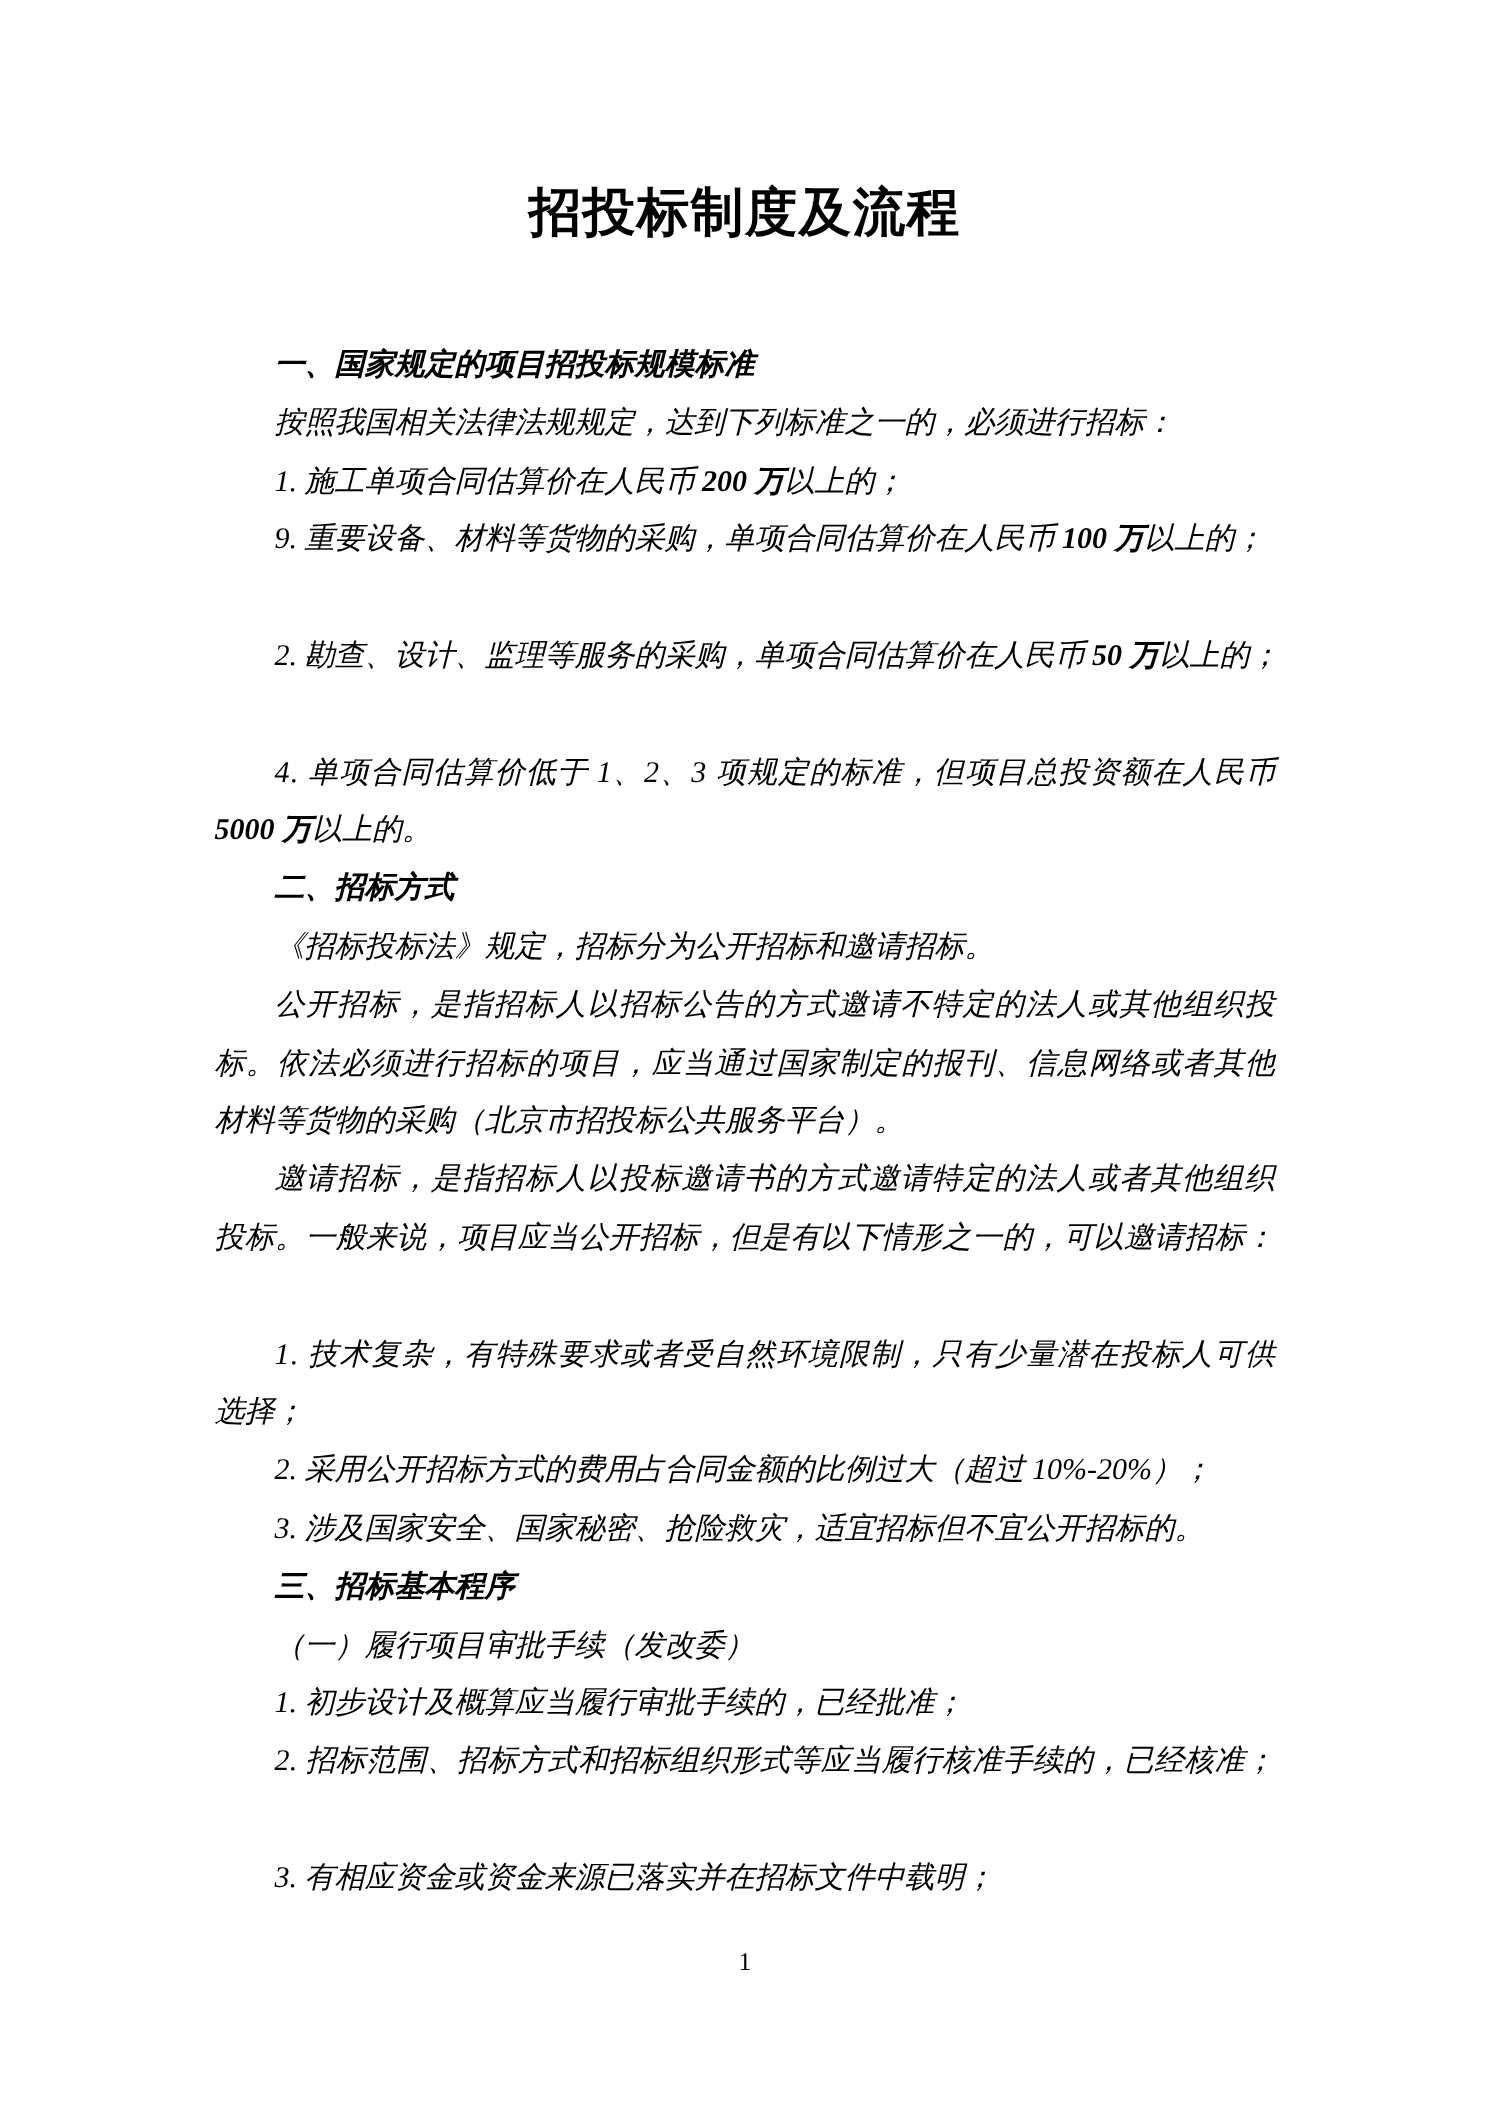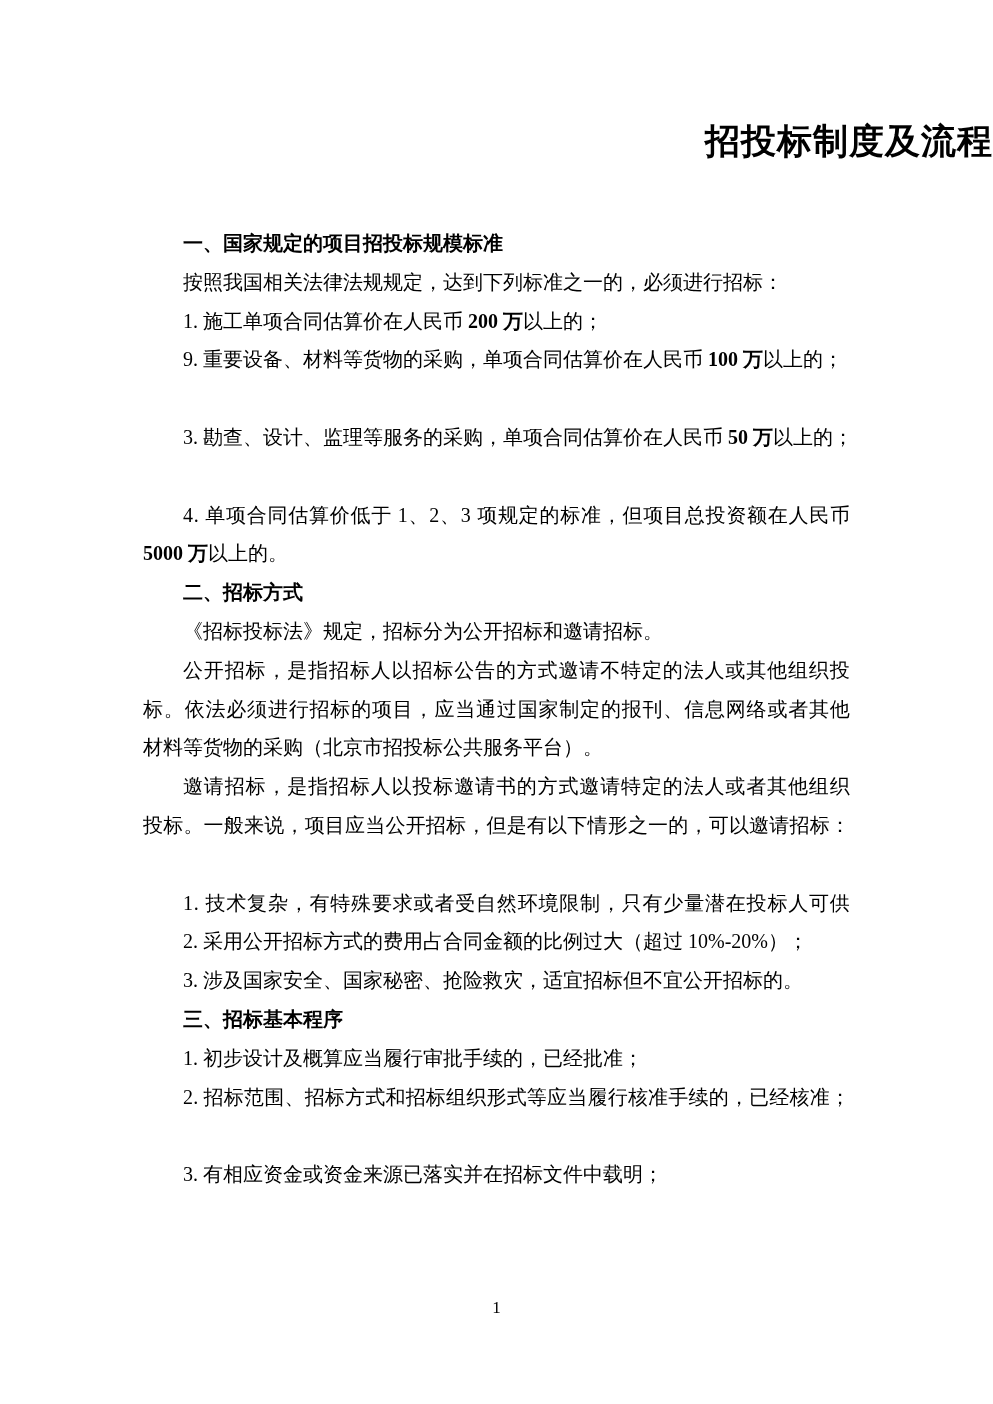--- a/index.html
+++ b/index.html
@@ -10,37 +10,38 @@
     background: #ffffff;
     color: #000000;
     font-family: "Liberation Serif", "DejaVu Serif", serif;
     overflow: hidden;
   }
   .doc-title {
     position: absolute;
     top: 118px;
     left: 0;
     right: 0;
-    text-align: right;
+    text-align: center;
     font-size: 35px;
     font-weight: bold;
     line-height: 48px;
     letter-spacing: 1px;
   }
   .doc-body {
     position: absolute;
     top: 224px;
     left: 143px;
     width: 707px;
     font-size: 20px;
     line-height: 38.8px;
   }
   .line {
     height: 38.8px;
     white-space: pre;
+    font-style: italic;
   }
   .line.indent { padding-left: 40px; }
   .line.stretch {
     display: flex;
     justify-content: space-between;
   }
   .b { font-weight: bold; }
   .page-footer {
     position: absolute;
     top: 1296px;
@@ -56,36 +57,38 @@
 
 <div class="page">
   <div class="doc-title">招投标制度及流程</div>
 
   <div class="doc-body">
       <div class="line indent"><span class="b">一、国家规定的项目招投标规模标准</span></div>
       <div class="line indent"><span>按照我国相关法律法规规定，达到下列标准之一的，必须进行招标：</span></div>
       <div class="line indent"><span>1. 施工单项合同估算价在人民币 </span><span class="b">200 万</span><span>以上的；</span></div>
       <div class="line indent"><span>9. 重要设备、材料等货物的采购，单项合同估算价在人民币 </span><span class="b">100 万</span><span>以上的；</span></div>
       <div class="line"></div>
-      <div class="line indent"><span>3. 勘查、设计、监理等服务的采购，单项合同估算价在人民币 </span><span class="b">50 万</span><span>以上的；</span></div>
+      <div class="line indent"><span>2. 勘查、设计、监理等服务的采购，单项合同估算价在人民币 </span><span class="b">50 万</span><span>以上的；</span></div>
       <div class="line"></div>
       <div class="line indent stretch"><span>4</span><span>.</span><span> </span><span>单</span><span>项</span><span>合</span><span>同</span><span>估</span><span>算</span><span>价</span><span>低</span><span>于</span><span> </span><span>1</span><span>、</span><span>2</span><span>、</span><span>3</span><span> </span><span>项</span><span>规</span><span>定</span><span>的</span><span>标</span><span>准</span><span>，</span><span>但</span><span>项</span><span>目</span><span>总</span><span>投</span><span>资</span><span>额</span><span>在</span><span>人</span><span>民</span><span>币</span></div>
       <div class="line"><span class="b">5000 万</span><span>以上的。</span></div>
       <div class="line indent"><span class="b">二、招标方式</span></div>
       <div class="line indent"><span>《招标投标法》规定，招标分为公开招标和邀请招标。</span></div>
       <div class="line indent stretch"><span>公</span><span>开</span><span>招</span><span>标</span><span>，</span><span>是</span><span>指</span><span>招</span><span>标</span><span>人</span><span>以</span><span>招</span><span>标</span><span>公</span><span>告</span><span>的</span><span>方</span><span>式</span><span>邀</span><span>请</span><span>不</span><span>特</span><span>定</span><span>的</span><span>法</span><span>人</span><span>或</span><span>其</span><span>他</span><span>组</span><span>织</span><span>投</span></div>
       <div class="line stretch"><span>标</span><span>。</span><span>依</span><span>法</span><span>必</span><span>须</span><span>进</span><span>行</span><span>招</span><span>标</span><span>的</span><span>项</span><span>目</span><span>，</span><span>应</span><span>当</span><span>通</span><span>过</span><span>国</span><span>家</span><span>制</span><span>定</span><span>的</span><span>报</span><span>刊</span><span>、</span><span>信</span><span>息</span><span>网</span><span>络</span><span>或</span><span>者</span><span>其</span><span>他</span></div>
       <div class="line"><span>材料等货物的采购（北京市招投标公共服务平台）。</span></div>
       <div class="line indent stretch"><span>邀</span><span>请</span><span>招</span><span>标</span><span>，</span><span>是</span><span>指</span><span>招</span><span>标</span><span>人</span><span>以</span><span>投</span><span>标</span><span>邀</span><span>请</span><span>书</span><span>的</span><span>方</span><span>式</span><span>邀</span><span>请</span><span>特</span><span>定</span><span>的</span><span>法</span><span>人</span><span>或</span><span>者</span><span>其</span><span>他</span><span>组</span><span>织</span></div>
       <div class="line stretch"><span>投</span><span>标</span><span>。</span><span>一</span><span>般</span><span>来</span><span>说</span><span>，</span><span>项</span><span>目</span><span>应</span><span>当</span><span>公</span><span>开</span><span>招</span><span>标</span><span>，</span><span>但</span><span>是</span><span>有</span><span>以</span><span>下</span><span>情</span><span>形</span><span>之</span><span>一</span><span>的</span><span>，</span><span>可</span><span>以</span><span>邀</span><span>请</span><span>招</span><span>标</span><span>：</span></div>
       <div class="line"></div>
       <div class="line indent stretch"><span>1</span><span>.</span><span> </span><span>技</span><span>术</span><span>复</span><span>杂</span><span>，</span><span>有</span><span>特</span><span>殊</span><span>要</span><span>求</span><span>或</span><span>者</span><span>受</span><span>自</span><span>然</span><span>环</span><span>境</span><span>限</span><span>制</span><span>，</span><span>只</span><span>有</span><span>少</span><span>量</span><span>潜</span><span>在</span><span>投</span><span>标</span><span>人</span><span>可</span><span>供</span></div>
+      <div class="line"><span>选择；</span></div>
       <div class="line indent"><span>2. 采用公开招标方式的费用占合同金额的比例过大（超过 10%-20%）；</span></div>
       <div class="line indent"><span>3. 涉及国家安全、国家秘密、抢险救灾，适宜招标但不宜公开招标的。</span></div>
       <div class="line indent"><span class="b">三、招标基本程序</span></div>
+      <div class="line indent"><span>（一）履行项目审批手续（发改委）</span></div>
       <div class="line indent"><span>1. 初步设计及概算应当履行审批手续的，已经批准；</span></div>
       <div class="line indent stretch"><span>2</span><span>.</span><span> </span><span>招</span><span>标</span><span>范</span><span>围</span><span>、</span><span>招</span><span>标</span><span>方</span><span>式</span><span>和</span><span>招</span><span>标</span><span>组</span><span>织</span><span>形</span><span>式</span><span>等</span><span>应</span><span>当</span><span>履</span><span>行</span><span>核</span><span>准</span><span>手</span><span>续</span><span>的</span><span>，</span><span>已</span><span>经</span><span>核</span><span>准</span><span>；</span></div>
       <div class="line"></div>
       <div class="line indent"><span>3. 有相应资金或资金来源已落实并在招标文件中载明；</span></div>
     </div>
 
   <div class="page-footer">1</div>
 </div>
 
 </body></html>

